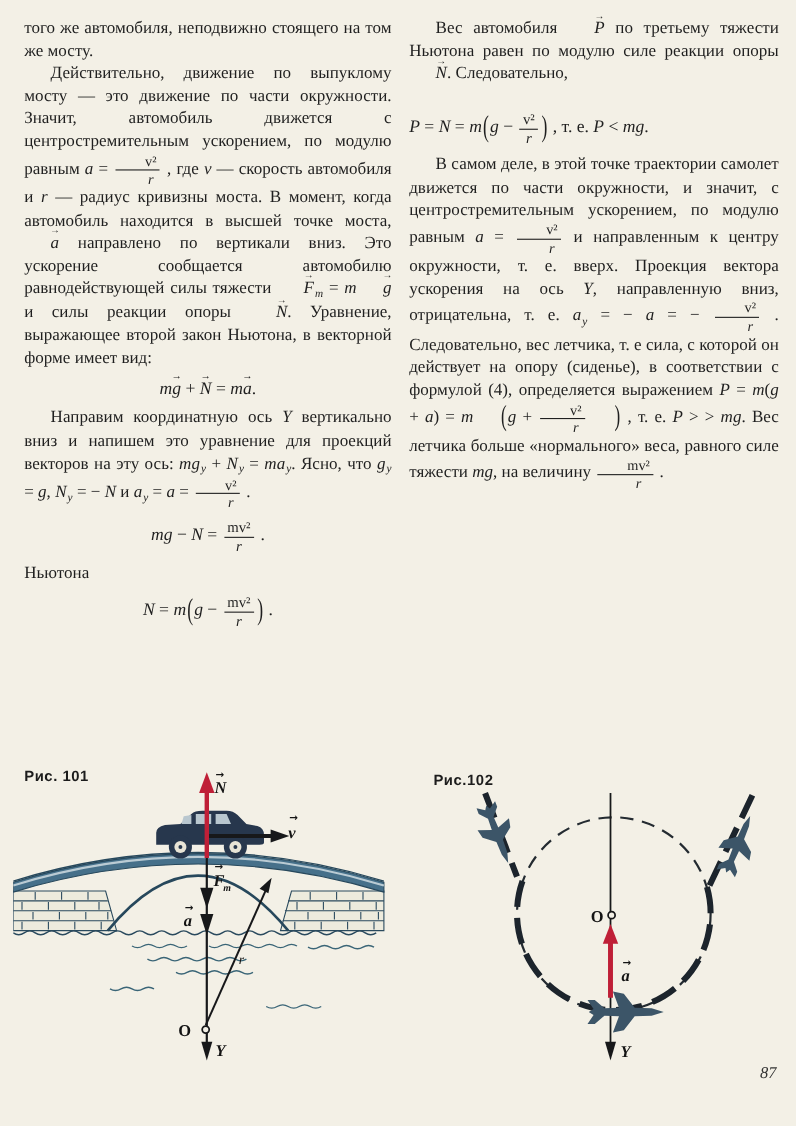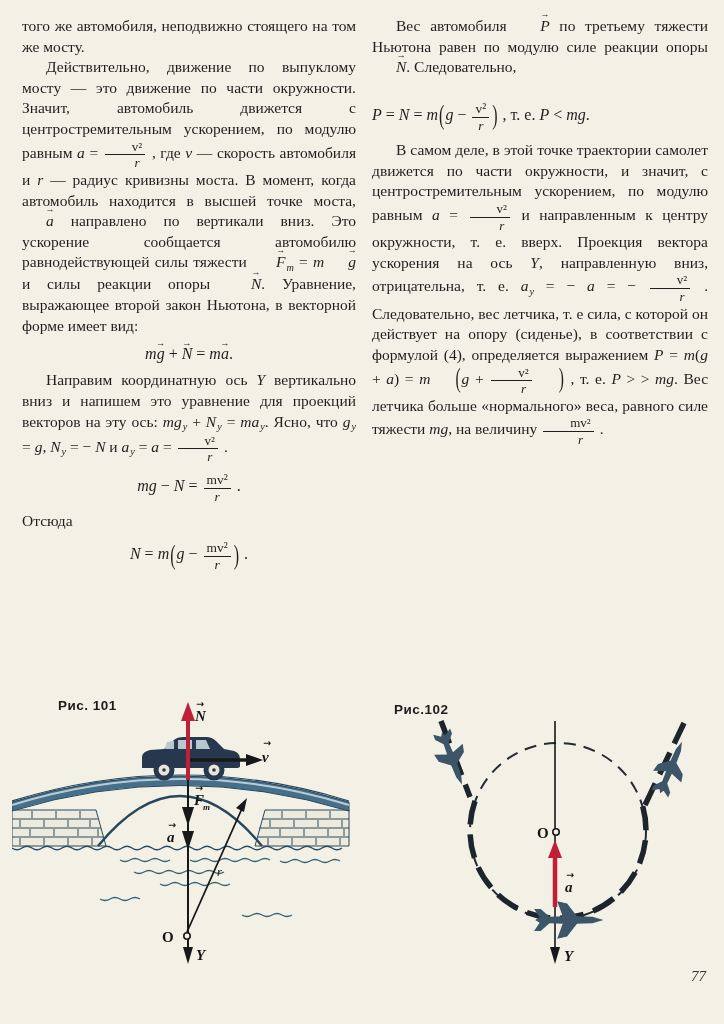--- a/index.html
+++ b/index.html
@@ -22,21 +22,21 @@
          font-size:0.84em;padding:0 2px;}
   .mnum{display:block;border-bottom:1.2px solid currentColor;padding:0 3px 1px;}
   .mden{display:block;padding-top:1px;font-style:italic;}
   .bigp{display:inline-block;transform:scaleY(1.7);vertical-align:-0.06em;padding:0 1px;}
   .figure{position:absolute;}
   .fig101{left:12px;top:694px;width:348px;height:312px;}
   .fig102{left:378px;top:694px;width:342px;height:314px;text-align:right;}
   .figure svg{position:absolute;left:0;top:0;}
   .fig-label{position:absolute;z-index:3;font-family:"Liberation Sans","DejaVu Sans",sans-serif;
              font-weight:bold;font-size:13.5px;color:#1c1c1c;letter-spacing:0.5px;}
-  .fig101 .fig-label{left:10px;top:4px;margin-left:36px;}
+  .fig101 .fig-label{left:10px;top:4px;}
   .fig102 .fig-label{left:16px;top:8px;}
   .page-number{position:absolute;right:18px;top:968px;font-size:15px;font-style:italic;color:#333;}
   .mlabel{font-family:"Liberation Serif","DejaVu Serif",serif;font-style:italic;
           font-weight:600;font-size:15px;fill:#141414;}
   .marrow{font-family:"DejaVu Sans","Liberation Sans",sans-serif;font-style:normal;
           font-weight:600;font-size:9.5px;fill:#141414;}
   .msub-svg{font-size:9px;}
   .rlabel{font-size:12.5px;font-weight:400;}
   .oupright{font-style:normal;font-weight:600;}
 </style>
@@ -44,21 +44,21 @@
 <body>
 
 <div class="page">
 
   <div class="col col-left">
       <p class="para"><span class="rm">того же автомобиля, неподвижно стоящего на том же мосту.</span></p>
       <p class="para ind"><span class="rm">Действительно, движение по выпуклому мосту — это движение по части окружности. Значит, автомобиль движется с центростремительным ускорением, по модулю равным </span><span class="it">a</span><span class="rm"> = </span><span class="mfrac"><span class="mnum">v²</span><span class="mden">r</span></span><span class="rm"> , где </span><span class="it">v</span><span class="rm"> — скорость автомобиля и </span><span class="it">r</span><span class="rm"> — радиус кривизны моста. В момент, когда автомобиль находится в высшей точке моста, </span><span class="vbase"><span class="varr">→</span><span class="it">a</span></span><span class="rm"> направлено по вертикали вниз. Это ускорение сообщается автомобилю равнодействующей силы тяжести </span><span class="vbase"><span class="varr">→</span><span class="it">F</span></span><span class="msub">т</span><span class="rm"> = </span><span class="it">m</span><span class="vbase"><span class="varr">→</span><span class="it">g</span></span><span class="rm"> и силы реакции опоры </span><span class="vbase"><span class="varr">→</span><span class="it">N</span></span><span class="rm">. Уравнение, выражающее второй закон Ньютона, в векторной форме имеет вид:</span></p>
       <div class="eq"><span class="it">m</span><span class="vbase"><span class="varr">→</span><span class="it">g</span></span><span class="rm"> + </span><span class="vbase"><span class="varr">→</span><span class="it">N</span></span><span class="rm"> = </span><span class="it">m</span><span class="vbase"><span class="varr">→</span><span class="it">a</span></span><span class="rm">.</span></div>
       <p class="para ind"><span class="rm">Направим координатную ось </span><span class="it">Y</span><span class="rm"> вертикально вниз и напишем это уравнение для проекций векторов на эту ось: </span><span class="it">m</span><span class="it">g</span><span class="msub">y</span><span class="rm"> + </span><span class="it">N</span><span class="msub">y</span><span class="rm"> = </span><span class="it">m</span><span class="it">a</span><span class="msub">y</span><span class="rm">. Ясно, что </span><span class="it">g</span><span class="msub">y</span><span class="rm"> = </span><span class="it">g</span><span class="rm">, </span><span class="it">N</span><span class="msub">y</span><span class="rm"> = − </span><span class="it">N</span><span class="rm"> и </span><span class="it">a</span><span class="msub">y</span><span class="rm"> = </span><span class="it">a</span><span class="rm"> = </span><span class="mfrac"><span class="mnum">v²</span><span class="mden">r</span></span><span class="rm"> .</span></p>
       <div class="eq"><span class="it">mg</span><span class="rm"> − </span><span class="it">N</span><span class="rm"> = </span><span class="mfrac"><span class="mnum">mv²</span><span class="mden">r</span></span><span class="rm"> .</span></div>
-      <p class="para"><span class="rm">Отсюда</span></p>
+      <p class="para"><span class="rm">Ньютона</span></p>
       <div class="eq"><span class="it">N</span><span class="rm"> = </span><span class="it">m</span><span class="bigp">(</span><span class="it">g</span><span class="rm"> − </span><span class="mfrac"><span class="mnum">mv²</span><span class="mden">r</span></span><span class="bigp">)</span><span class="rm"> .</span></div>
     </div>
   <div class="col col-right">
       <p class="para ind"><span class="rm">Вес автомобиля </span><span class="vbase"><span class="varr">→</span><span class="it">P</span></span><span class="rm"> по третьему тяжести Ньютона равен по модулю силе реакции опоры </span><span class="vbase"><span class="varr">→</span><span class="it">N</span></span><span class="rm">. Следовательно,</span></p>
       <div class="eqleft"><span class="it">P</span><span class="rm"> = </span><span class="it">N</span><span class="rm"> = </span><span class="it">m</span><span class="bigp">(</span><span class="it">g</span><span class="rm"> − </span><span class="mfrac"><span class="mnum">v²</span><span class="mden">r</span></span><span class="bigp">)</span><span class="rm"> , т. е. </span><span class="it">P</span><span class="rm"> &lt; </span><span class="it">mg</span><span class="rm">.</span></div>
       <p class="para ind"><span class="rm">В самом деле, в этой точке траектории самолет движется по части окружности, и значит, с центростремительным ускорением, по модулю равным </span><span class="it">a</span><span class="rm"> = </span><span class="mfrac"><span class="mnum">v²</span><span class="mden">r</span></span><span class="rm"> и направленным к центру окружности, т. е. вверх. Проекция вектора ускорения на ось </span><span class="it">Y</span><span class="rm">, направленную вниз, отрицательна, т. е. </span><span class="it">a</span><span class="msub">y</span><span class="rm"> = − </span><span class="it">a</span><span class="rm"> = − </span><span class="mfrac"><span class="mnum">v²</span><span class="mden">r</span></span><span class="rm"> . Следовательно, вес летчика, т. е сила, с которой он действует на опору (сиденье), в соответствии с формулой (4), определяется выражением </span><span class="it">P</span><span class="rm"> = </span><span class="it">m</span><span class="rm">(</span><span class="it">g</span><span class="rm"> + </span><span class="it">a</span><span class="rm">) = </span><span class="it">m</span><span class="bigp">(</span><span class="it">g</span><span class="rm"> + </span><span class="mfrac"><span class="mnum">v²</span><span class="mden">r</span></span><span class="bigp">)</span><span class="rm"> , т. е. </span><span class="it">P</span><span class="rm"> &gt; &gt; </span><span class="it">mg</span><span class="rm">. Вес летчика больше «нормального» веса, равного силе тяжести </span><span class="it">mg</span><span class="rm">, на величину </span><span class="mfrac"><span class="mnum">mv²</span><span class="mden">r</span></span><span class="rm"> .</span></p>
     </div>
 
   <div class="figure fig101">
     <div class="fig-label">Рис. 101</div>
@@ -178,14 +178,14 @@
 
       <g>
         <text class="mlabel oupright" x="159" y="144">O</text>
         <text class="marrow" x="188" y="184">→</text>
         <text class="mlabel" x="187" y="198">a</text>
         <text class="mlabel" x="186" y="267">Y</text>
       </g>
     </svg>
   </div>
 
-  <div class="page-number">77</div>
+  <div class="page-number">87</div>
 </div>
 
 </body></html>

